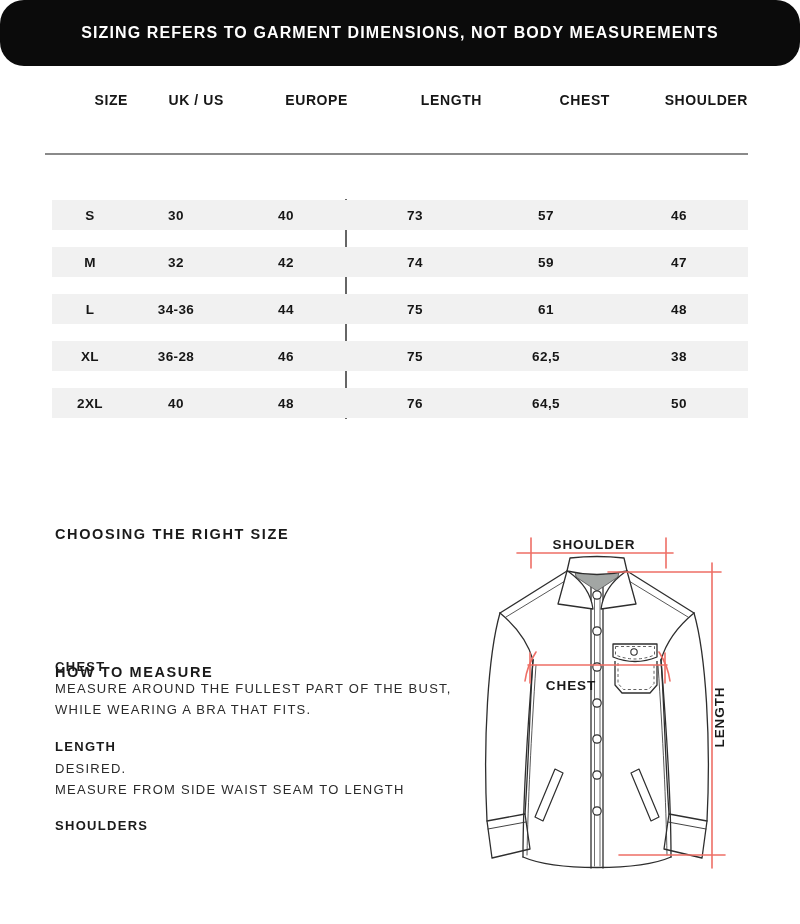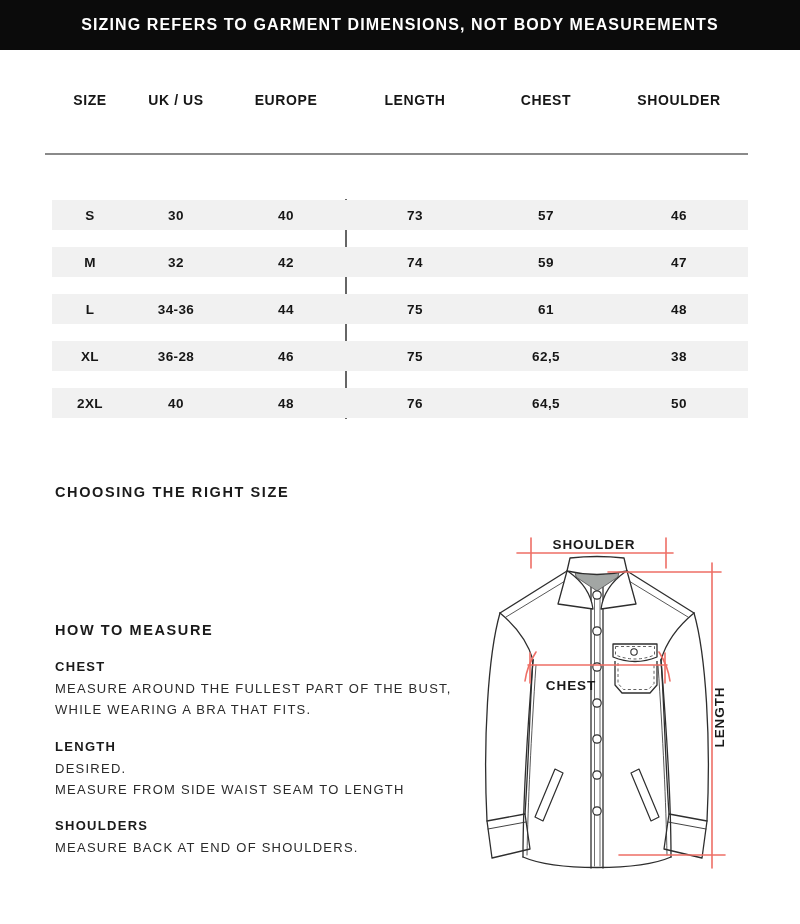--- a/index.html
+++ b/index.html
@@ -4,45 +4,45 @@
 <style>
   html,body{margin:0;padding:0;background:#ffffff;}
   .page{
     position:relative;width:800px;height:924px;background:#ffffff;
     font-family:"Liberation Sans",sans-serif;color:#1e1e1e;overflow:hidden;
   }
   .abs{position:absolute;}
 
   
   .banner{
-    left:0;top:0;width:800px;height:50px;background:#0b0b0b;
-    display:flex;align-items:center;justify-content:center;
+    left:0;top:0;width:800px;height:66px;background:#0b0b0b;
+    display:flex;align-items:center;justify-content:center;border-radius:24px;
   }
   .banner span{
     color:#ffffff;font-weight:bold;font-size:16px;letter-spacing:1.1px;white-space:nowrap;
   }
 
   
   .thead{left:52px;top:92px;width:696px;display:flex;}
   .thead span{
-    font-weight:bold;font-size:14px;letter-spacing:0.6px;text-align:center;color:#161616;
+    font-weight:bold;font-size:14px;letter-spacing:0.6px;text-align:right;color:#161616;
   }
   .header-rule{left:45px;top:153px;width:703px;height:2px;background:#8a8a8a;}
   .trow{
     left:52px;width:696px;height:30px;background:#f1f1f1;display:flex;align-items:center;
   }
   .trow span{
     font-weight:bold;font-size:13.5px;letter-spacing:0.4px;text-align:center;color:#161616;
   }
   .c0{width:76px;}.c1{width:96px;}.c2{width:124px;}.c3{width:134px;}.c4{width:128px;}.c5{width:138px;}
   .vdivider{left:345px;top:199px;width:1.5px;height:220px;background:#666666;}
 
   
   .sec-title{
-    font-weight:bold;font-size:14.5px;letter-spacing:1.6px;color:#1a1a1a;white-space:nowrap;
+    font-weight:bold;font-size:14.5px;letter-spacing:1.6px;color:#1a1a1a;white-space:nowrap;margin-top:42px;
   }
   .body-line{
     font-size:13px;letter-spacing:1.25px;color:#2b2b2b;line-height:20.5px;white-space:nowrap;
   }
   .sub-label{
     font-weight:bold;font-size:13px;letter-spacing:1.3px;color:#1a1a1a;white-space:nowrap;
   }
 
   
   .diagram{left:470px;top:525px;width:300px;height:390px;}
@@ -119,23 +119,20 @@
     <div class="body-line">WHILE WEARING A BRA THAT FITS.</div>
   </div>
 
   <div class="abs sub-label" style="left:55px;top:739px">LENGTH</div>
   <div class="abs" style="left:55px;top:759px">
     <div class="body-line">DESIRED.</div>
     <div class="body-line">MEASURE FROM SIDE WAIST SEAM TO LENGTH</div>
   </div>
 
   <div class="abs sub-label" style="left:55px;top:818px">SHOULDERS</div>
-  <div class="abs" style="left:55px;top:838px">
-    <div class="body-line">MEASURE BACK AT END OF SHOULDERS.</div>
-  </div>
 
   <div class="abs diagram">
     <svg width="300" height="390" viewBox="0 0 300 390">
       <g stroke="#2e2e2e" stroke-width="1.3" fill="none" stroke-linejoin="round" stroke-linecap="round">
 
         <path d="M97,46 L30,88"></path>
         <path d="M157,46 L224,88"></path>
         <path d="M100,53 L36,92" stroke-width="0.8"></path>
         <path d="M154,53 L218,92" stroke-width="0.8"></path>
 

